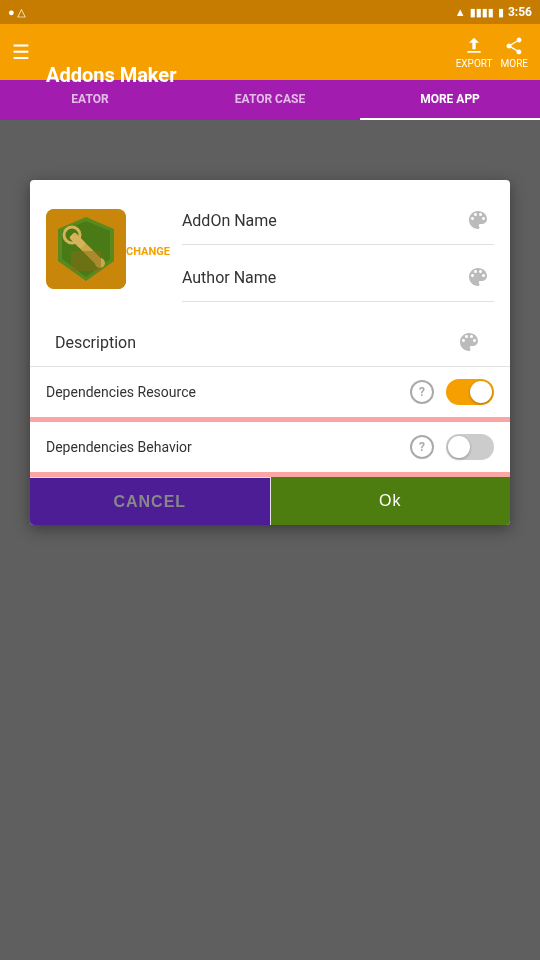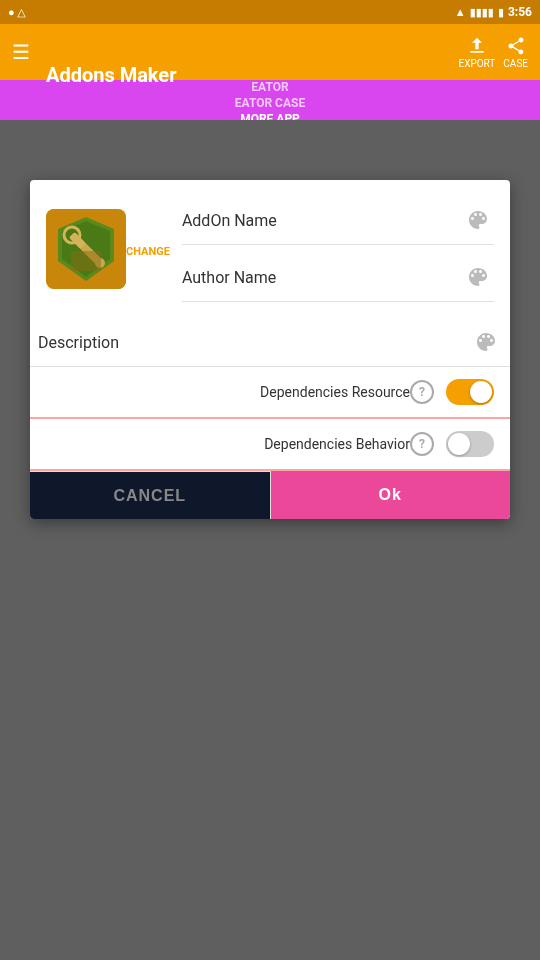--- a/index.html
+++ b/index.html
@@ -86,24 +86,23 @@
     }
 
     .app-bar-action svg {
       margin-bottom: 2px;
     }
 
     
     .tab-bar {
       width: 100%;
       height: 40px;
-      background-color: #d946ef;
-      display: flex;
-      align-items: center;
-      flex-direction: column;
+      background-color: #a21caf;
+      display: flex;
+      align-items: center;
     }
 
     .tab-item {
       flex: 1;
       height: 100%;
       display: flex;
       align-items: center;
       justify-content: center;
       color: rgba(255,255,255,0.7);
       font-size: 12px;
@@ -217,38 +216,37 @@
       display: flex;
       align-items: center;
       justify-content: center;
       cursor: pointer;
     }
 
     
     .description-row {
       display: flex;
       align-items: center;
-      padding: 8px 8px;
+      padding: 8px 25px;
       border-bottom: 1px solid #e0e0e0;
       gap: 23px;
     }
 
     .description-label {
       flex: 1;
       font-size: 16px;
       color: #333;
     }
 
     
     .dep-row {
       display: flex;
       align-items: center;
       padding: 12px 16px;
-      border-bottom: 2px solid #fca5a5;
-      text-align: right;
+      border-bottom: 5px solid #fca5a5;
     }
 
     .dep-label {
       flex: 1;
       font-size: 14px;
       color: #333;
     }
 
     .dep-help {
       width: 24px;
@@ -303,37 +301,37 @@
     }
 
     
     .dialog-buttons {
       display: flex;
       height: 48px;
     }
 
     .btn-cancel {
       flex: 1;
-      background-color: #0f172a;
+      background-color: #4c1d95;
       border: none;
       border-top: 1px solid #e0e0e0;
       border-right: 1px solid #e0e0e0;
       font-size: 16px;
       font-weight: bold;
       color: #888;
       cursor: pointer;
       letter-spacing: 1px;
     }
 
     .btn-ok {
       flex: 1;
-      background-color: #ec4899;
+      background-color: #4d7c0f;
       border: none;
       font-size: 16px;
-      font-weight: bold;
+      font-weight: normal;
       color: white;
       cursor: pointer;
       letter-spacing: 1px;
     }
 
     
     .palette-icon {
       width: 24px;
       height: 24px;
     }
@@ -360,21 +358,21 @@
     <div class="app-bar-action">
       <svg width="20" height="20" viewBox="0 0 24 24" fill="white">
         <path d="M12 2l-6 6h4v8h4V8h4l-6-6zm-8 16v2h16v-2H4z"></path>
       </svg>
       <span>EXPORT</span>
     </div>
     <div class="app-bar-action">
       <svg width="20" height="20" viewBox="0 0 24 24" fill="white">
         <path d="M18 16.1c-.8 0-1.5.3-2 .8l-7.1-4.2c.1-.3.1-.5.1-.8s0-.5-.1-.8L16 6.9c.5.5 1.2.9 2 .9 1.7 0 3-1.3 3-3s-1.3-3-3-3-3 1.3-3 3c0 .3 0 .5.1.8L8 9.8C7.5 9.3 6.8 9 6 9c-1.7 0-3 1.3-3 3s1.3 3 3 3c.8 0 1.5-.3 2-.8l7.1 4.2c-.1.2-.1.5-.1.7 0 1.6 1.3 2.9 2.9 2.9s2.9-1.3 2.9-2.9-1.3-3-2.8-3z"></path>
       </svg>
-      <span>CASE</span>
+      <span>MORE</span>
     </div>
   </div>
 </div>
 
 <div class="tab-bar">
   <div class="tab-item">
     <span>EATOR</span>
   </div>
   <div class="tab-item">
     <span>EATOR CASE</span>

